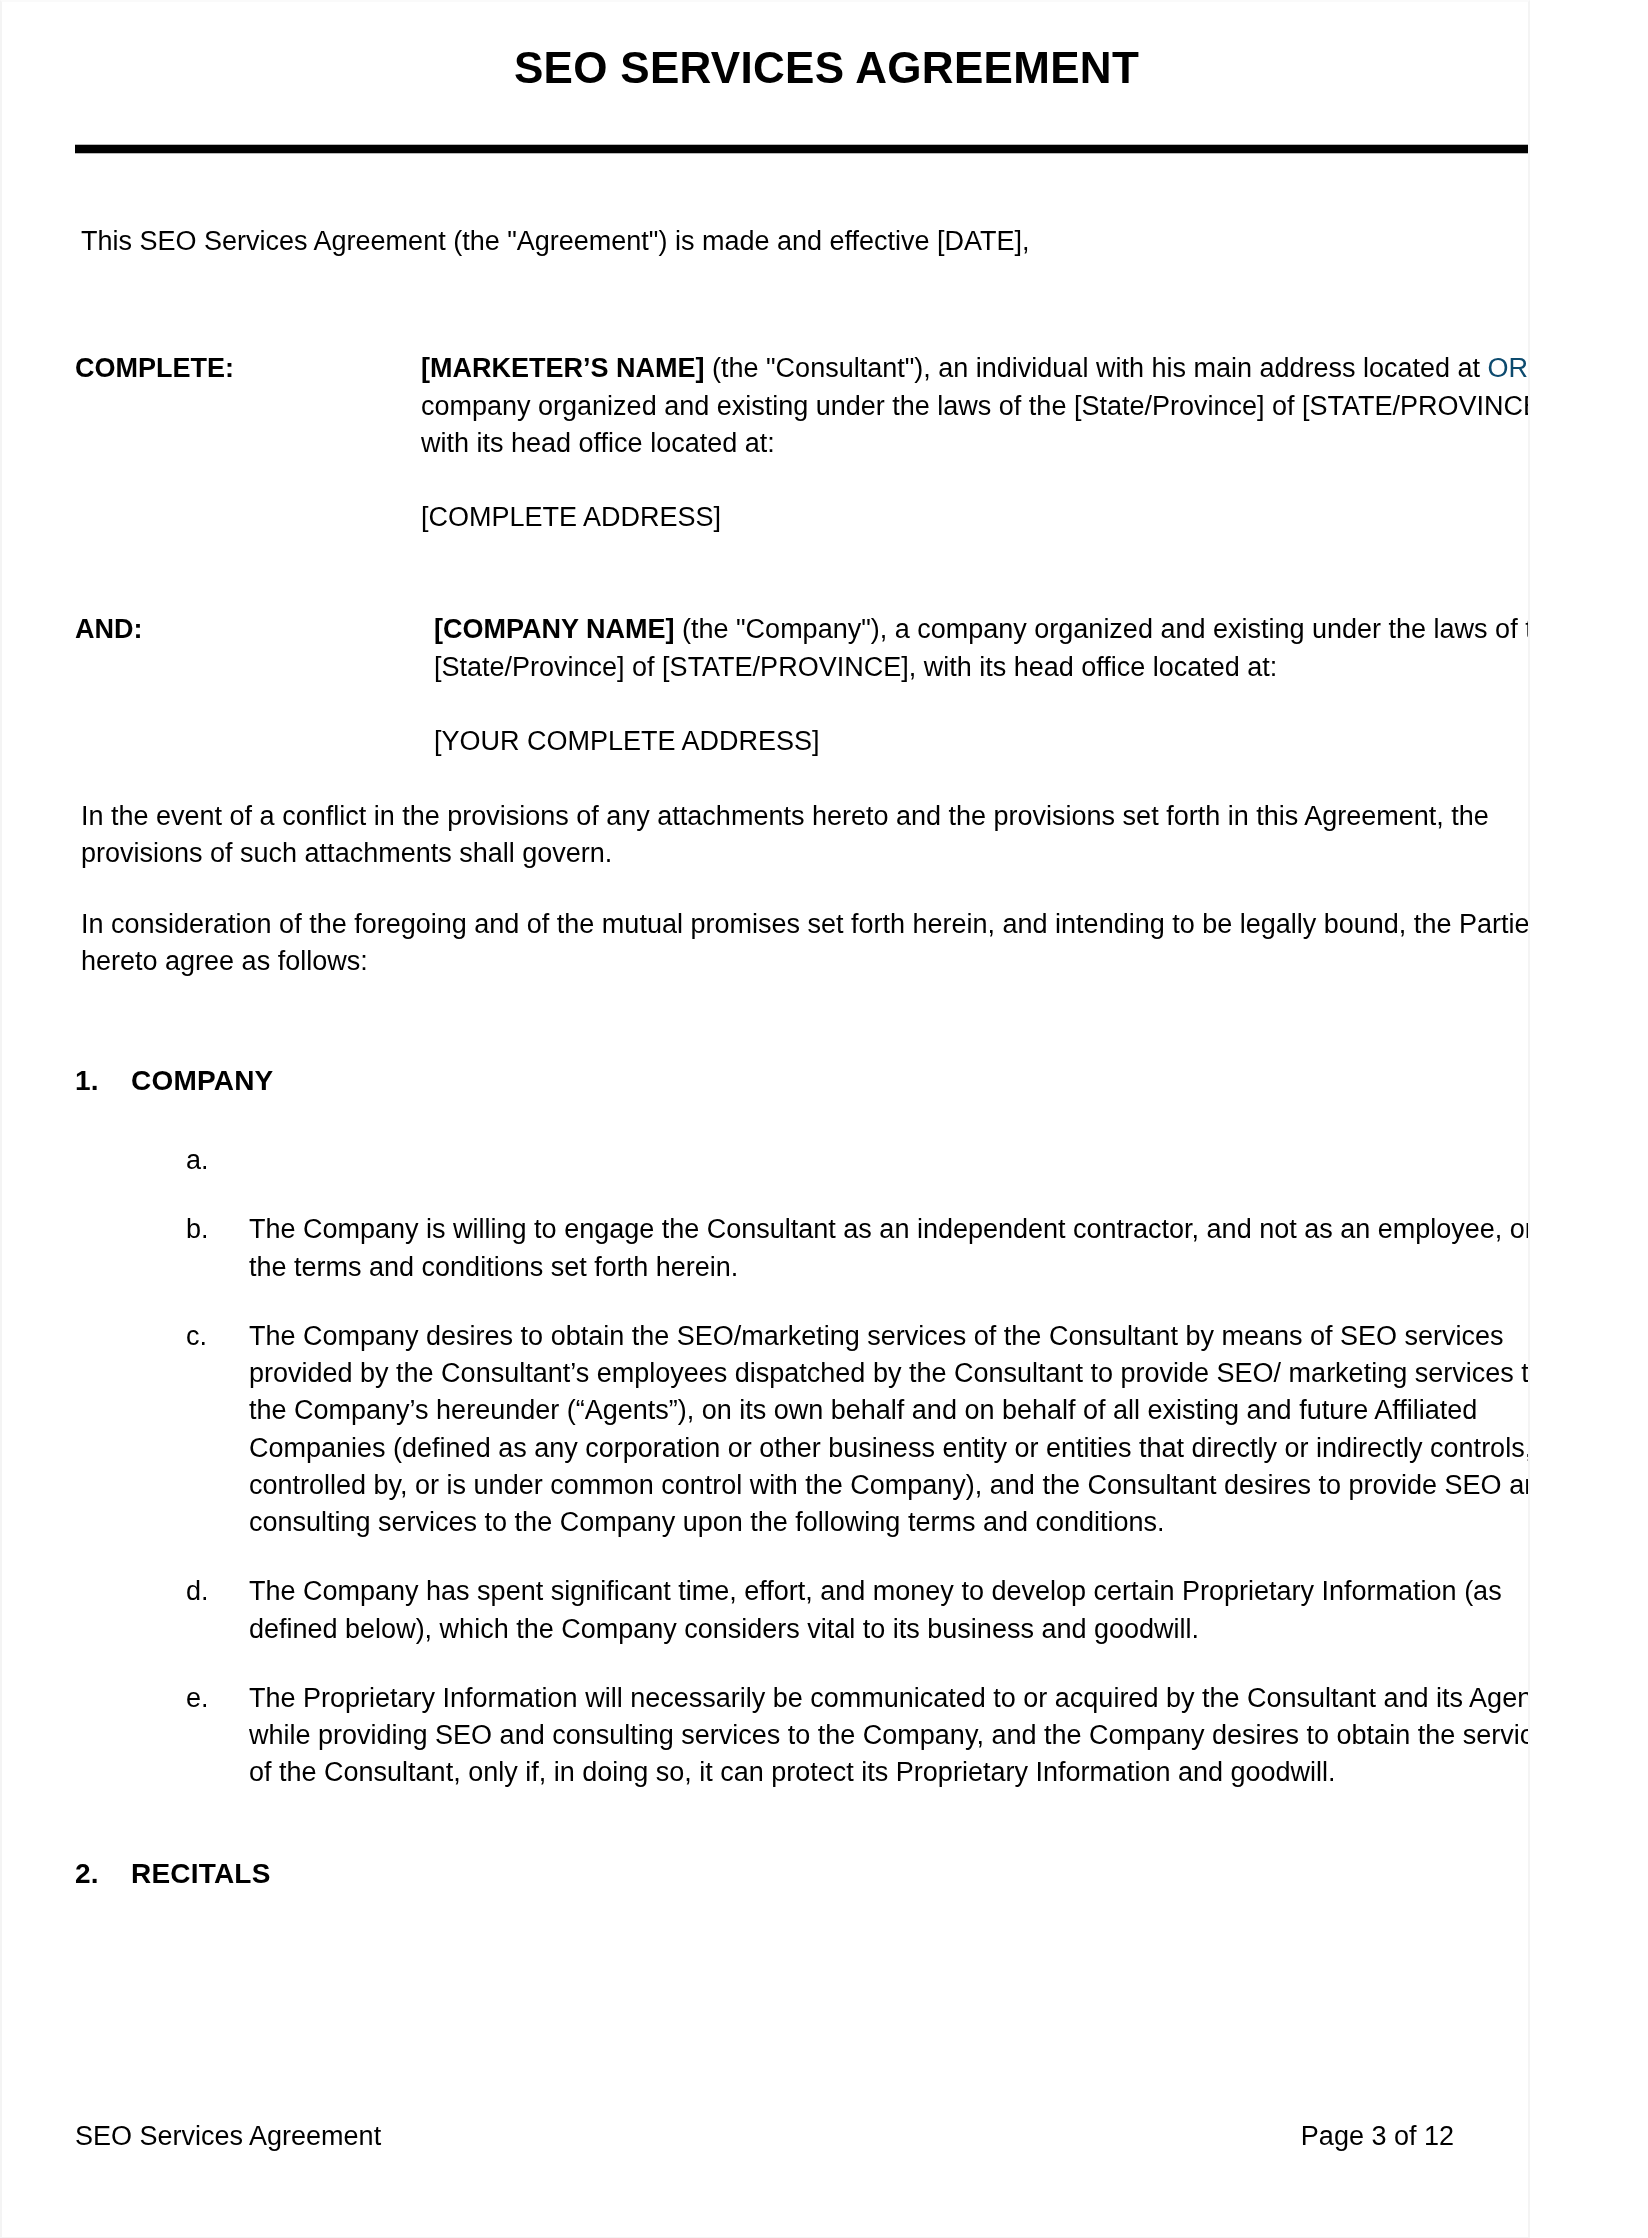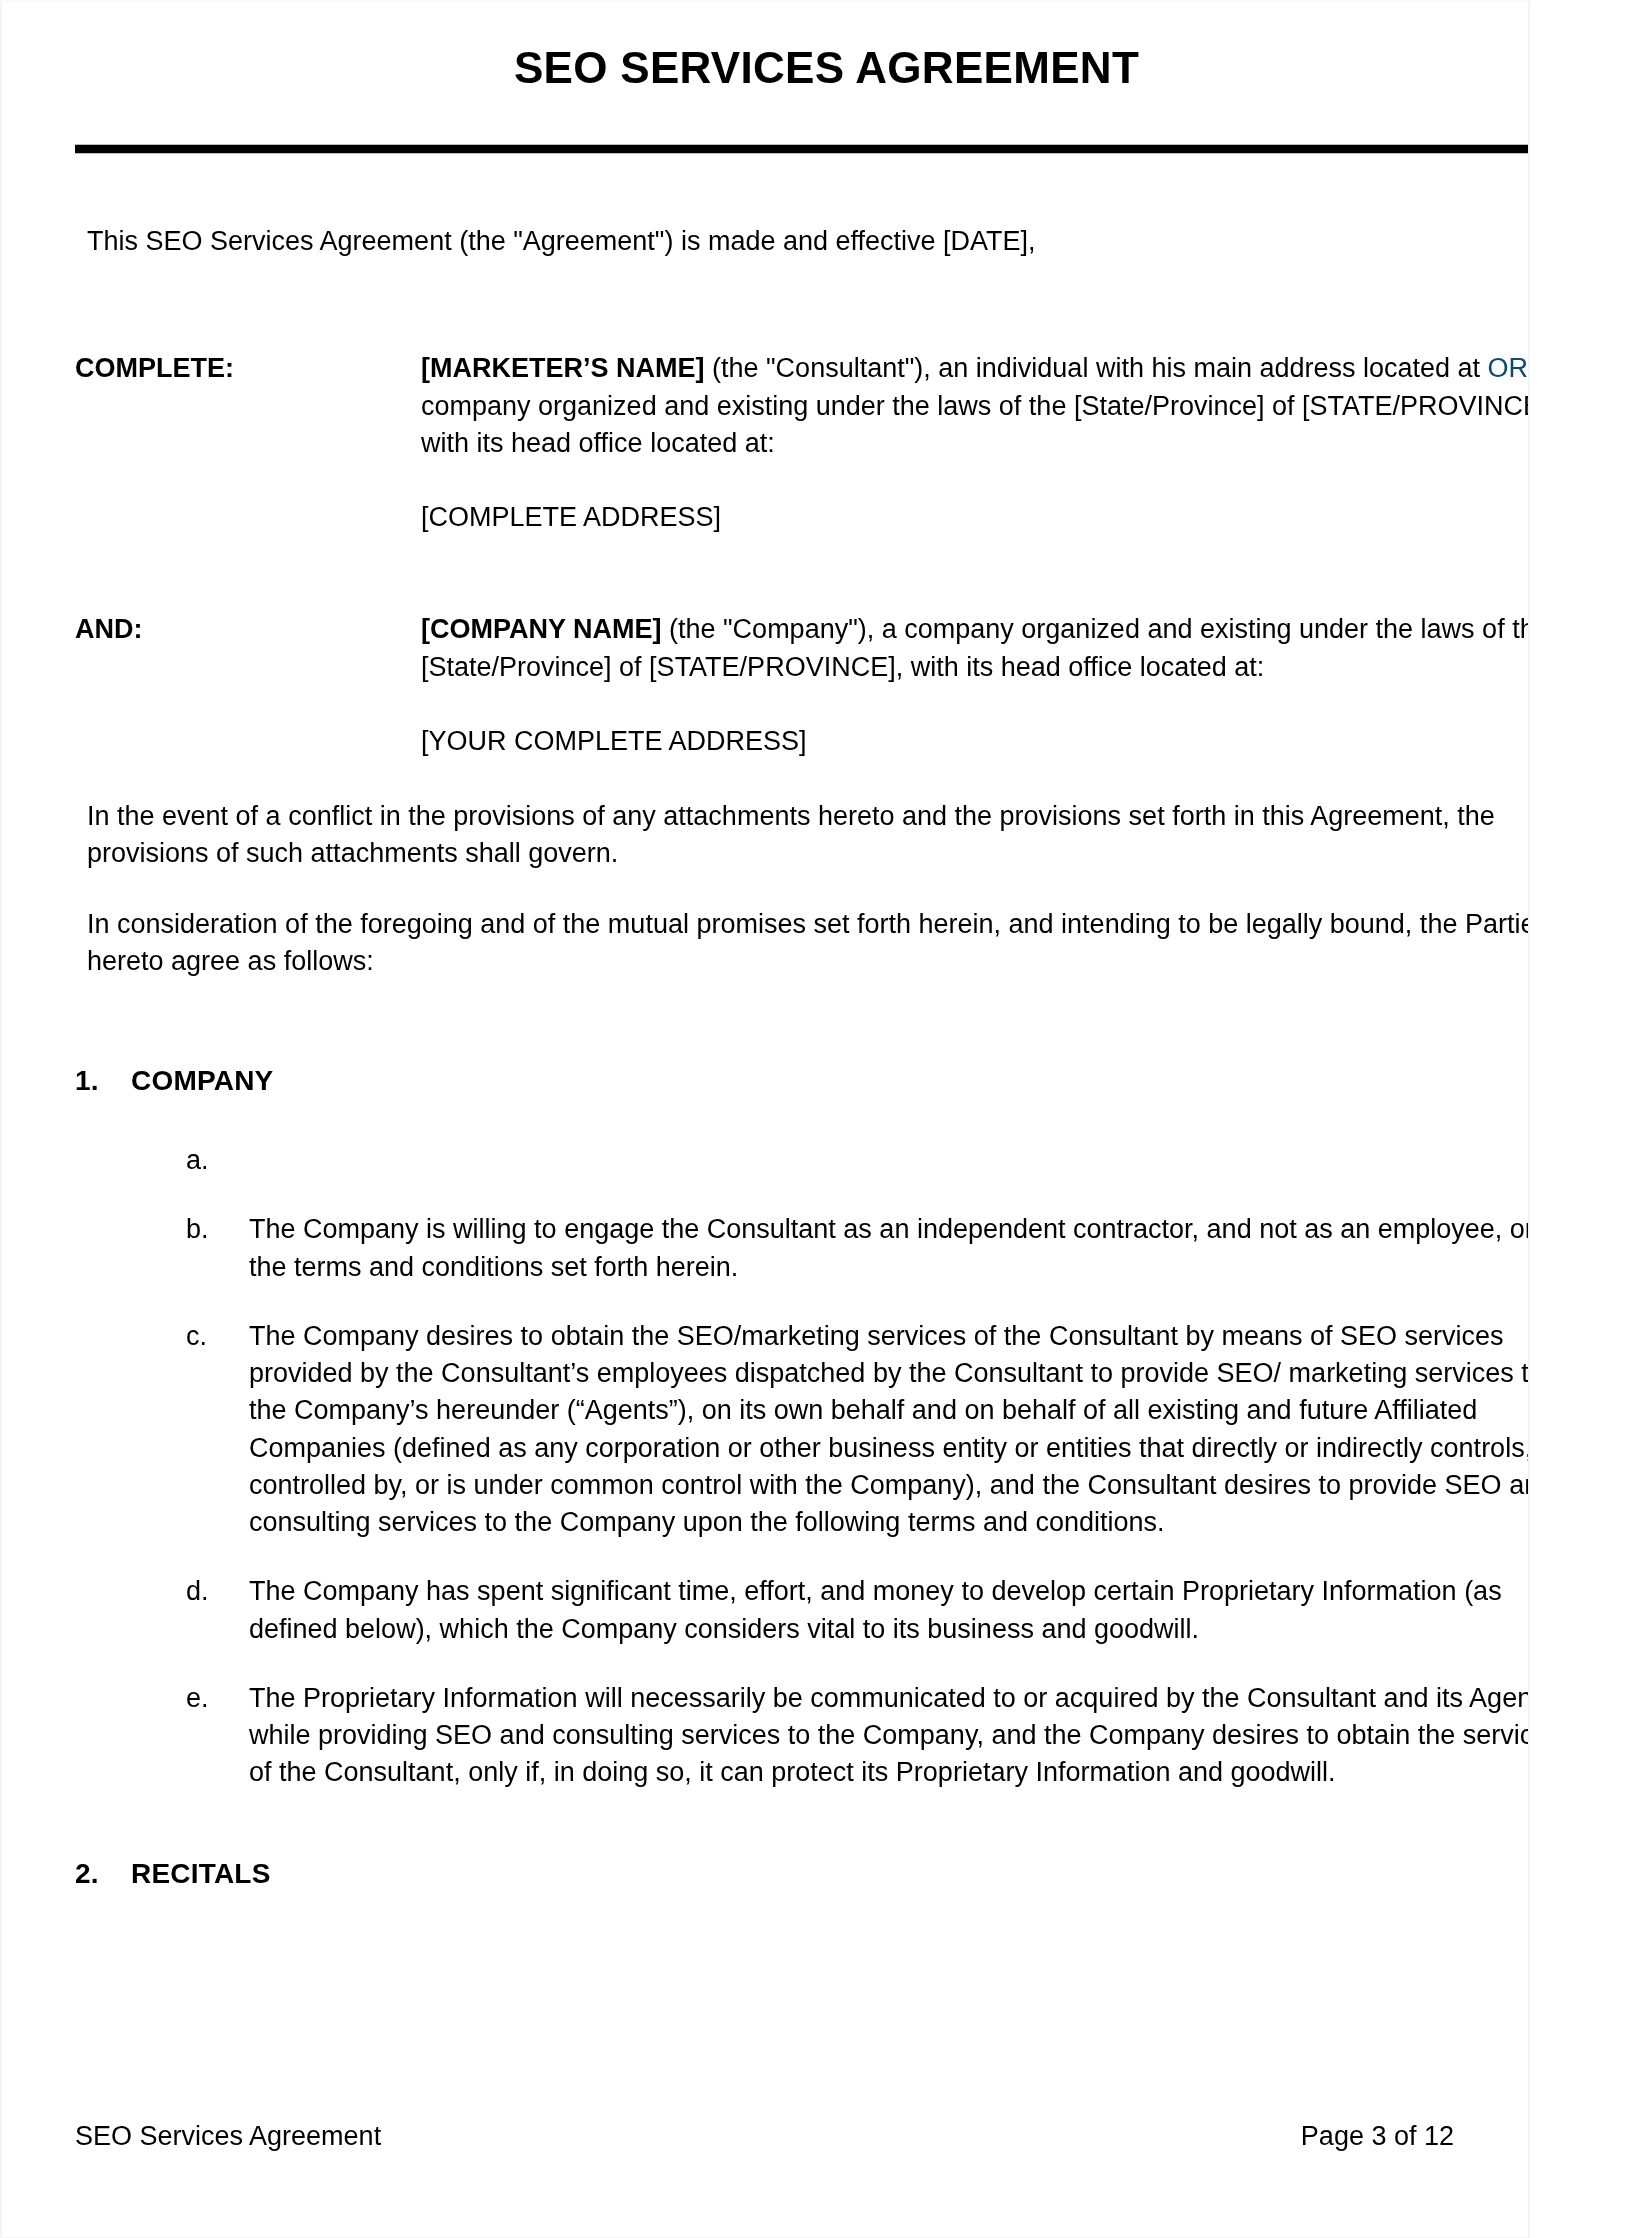--- a/index.html
+++ b/index.html
@@ -44,42 +44,42 @@
   .title-rule {
     margin: 50px 0 0 0;
     height: 8.6px;
     background: #000000;
     border-top: 0.7px solid #b8b8b8;
     border-bottom: 0.7px solid #b8b8b8;
   }
 
   
   .para {
-    margin: 12px;
+    margin: 6px;
     font-size: 27px;
     line-height: 1.38;
     text-align: left;
   }
   .intro {
     margin-top: 69px;
   }
   .para-block {
     margin-top: 38px;
   }
   .para-block-tight {
     margin-top: 33px;
   }
 
   
   .party-row {
     display: flex;
     align-items: flex-start;
   }
   .party-row.first { margin-top: 90px; }
-  .party-row.second { margin-top: 75px; }
+  .party-row.second { margin-top: 75px; gap: 13px; }
 
   .party-label {
     flex: 0 0 346px;
     font-size: 27px;
     font-weight: bold;
     line-height: 1.38;
   }
   .party-body {
     flex: 1 1 auto;
     font-size: 27px;

